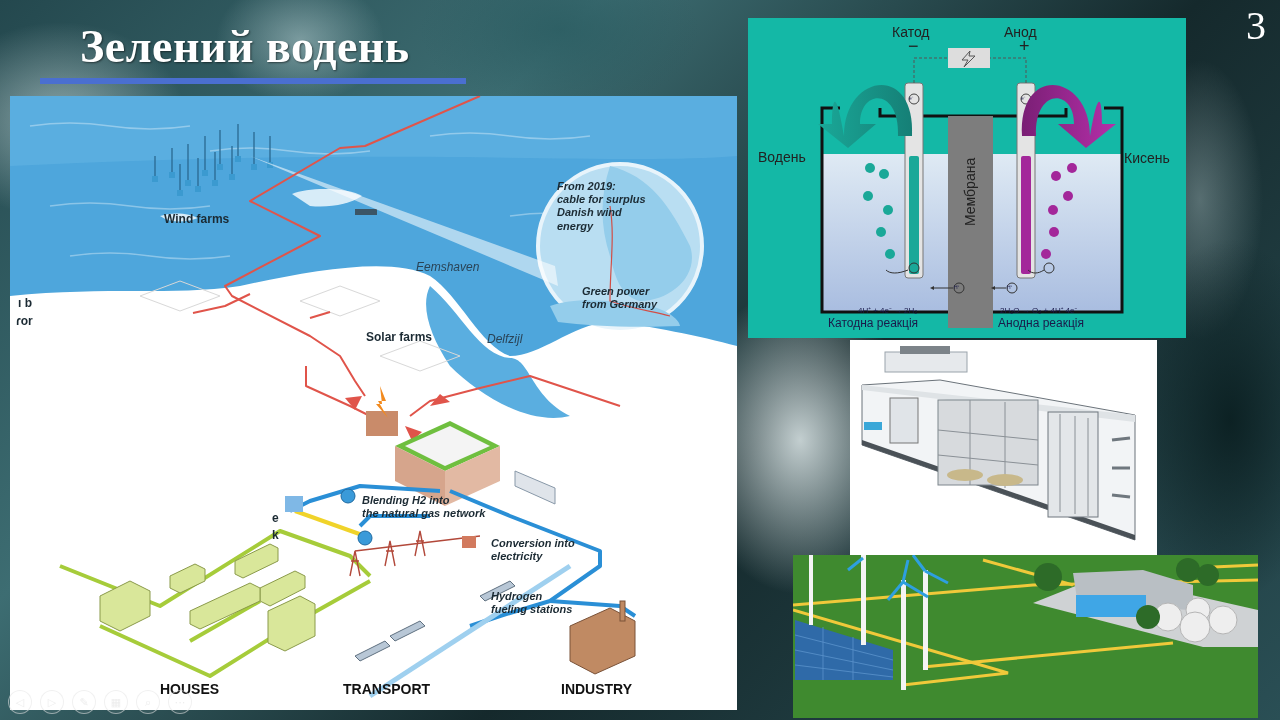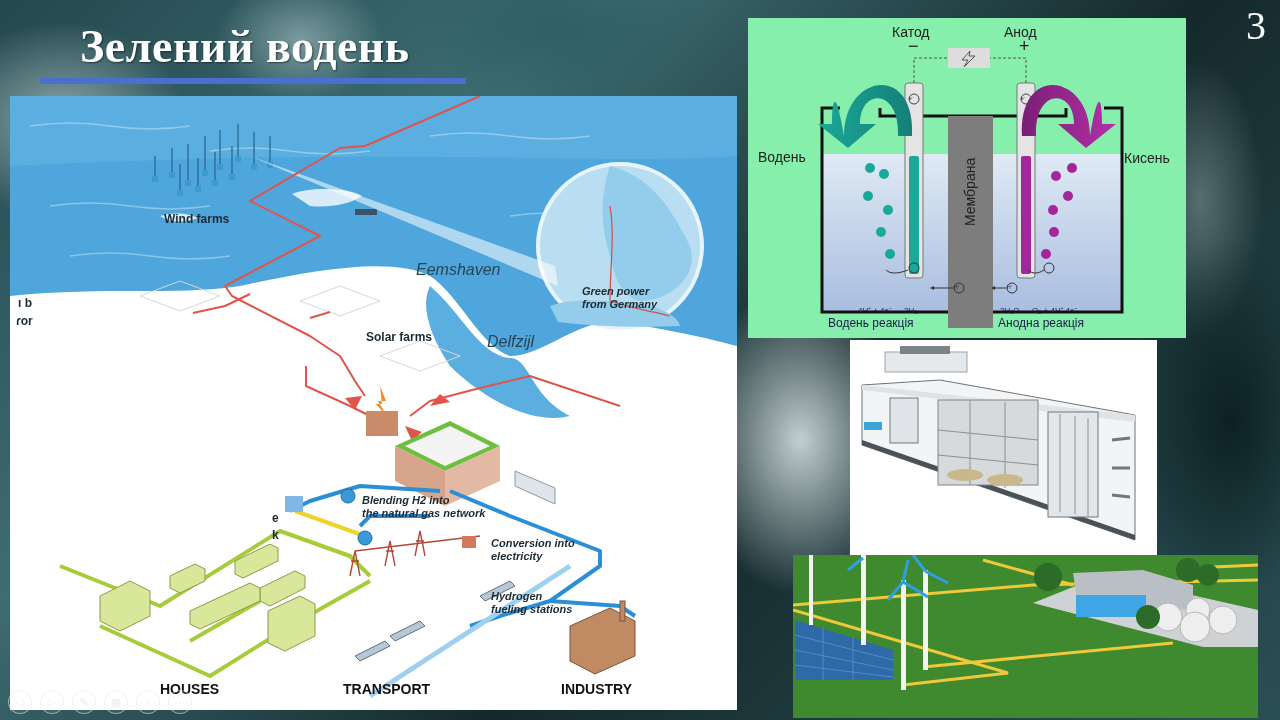--- a/index.html
+++ b/index.html
@@ -41,40 +41,40 @@
   
   .map-panel {
     position: absolute; left: 10px; top: 96px; width: 727px; height: 614px;
     background: #ffffff; overflow: hidden;
   }
   .map-panel svg { position: absolute; left: 0; top: 0; }
   .map-label {
     position: absolute; font-size: 12px; font-weight: bold; color: #1b2a33;
     line-height: 1.2; white-space: nowrap;
   }
-  .map-label.place { font-style: italic; font-weight: normal; font-size: 16px; color: #2a4457; text-align: right; }
+  .map-label.place { font-style: italic; font-weight: normal; font-size: 12px; color: #2a4457; text-align: right; }
   .map-label.sector { font-size: 14px; font-weight: bold; color: #111; }
   .map-label.callout { font-style: italic; font-size: 11px; color: #1b2a33; }
 
   
   .slideshow-toolbar {
     position: absolute; left: 8px; top: 690px; display: flex; gap: 8px;
   }
   .tb-btn {
     width: 24px; height: 24px; border-radius: 50%;
     border: 1.5px solid rgba(230,230,230,0.55);
     color: rgba(230,230,230,0.7); font-size: 11px;
     display: flex; align-items: center; justify-content: center;
     background: rgba(255,255,255,0.06);
   }
 
   
   .electro-panel {
     position: absolute; left: 748px; top: 18px; width: 438px; height: 320px;
-    background: #86efac;
+    background: #14b8a6;
   }
   .electro-panel svg { position: absolute; left: 0; top: 0; }
   .e-label { position: absolute; font-size: 14px; color: #222; white-space: nowrap; }
   .e-sign { position: absolute; font-size: 18px; color: #222; }
   .e-small { position: absolute; font-size: 8px; color: #1a1a4a; white-space: nowrap; }
   .e-react { position: absolute; font-size: 12px; color: #1a1a4a; white-space: nowrap; }
   .membrane-label {
     position: absolute; left: 207px; top: 176px; font-size: 14px; color: #222;
     transform: rotate(-90deg); transform-origin: left top; white-space: nowrap;
   }
@@ -234,20 +234,26 @@
       <polygon points="560,530 600,512 625,525 625,560 585,578 560,565"></polygon>
       <rect x="610" y="505" width="5" height="20"></rect>
     </g>
   </svg>
 
   <div class="map-label" style="left:154px;top:116px;">Wind farms</div>
   <div class="map-label" style="left:320px;top:234px;margin-left:36px;">Solar farms</div>
   <div class="map-label place" style="left:406px;top:164px;">Eemshaven</div>
   <div class="map-label place" style="left:477px;top:236px;">Delfzijl</div>
 
+  <div class="map-label callout" style="left:547px;top:84px;">
+    <div>From 2019:</div>
+    <div>cable for surplus</div>
+    <div>Danish wind</div>
+    <div>energy</div>
+  </div>
   <div class="map-label callout" style="left:572px;top:189px;">
     <div>Green power</div>
     <div>from Germany</div>
   </div>
 
   <div class="map-label callout" style="left:352px;top:398px;">
     <div>Blending H2 into</div>
     <div>the natural gas network</div>
   </div>
   <div class="map-label callout" style="left:481px;top:441px;">
@@ -370,21 +376,21 @@
   <div class="e-label" style="left:376px;top:132px;">Кисень</div>
   <div class="membrane-label" style="left:214px;top:208px;">Мембрана</div>
 
   <div class="e-small" style="left:161px;top:77px;font-size:5px;">e⁻</div>
   <div class="e-small" style="left:273px;top:77px;font-size:5px;">e⁻</div>
   <div class="e-small" style="left:206px;top:266px;font-size:5px;">H⁺</div>
   <div class="e-small" style="left:259px;top:266px;font-size:5px;">H⁺</div>
 
   <div class="e-small" style="left:110px;top:286px;">4H⁺ + 4e⁻ → 2H₂</div>
   <div class="e-small" style="left:252px;top:286px;">2H₂O → O₂ + 4H⁺ 4e⁻</div>
-  <div class="e-react" style="left:80px;top:298px;">Водень реакція</div>
+  <div class="e-react" style="left:80px;top:298px;">Катодна реакція</div>
   <div class="e-react" style="left:250px;top:298px;">Анодна реакція</div>
 </div>
 
 <div class="container-panel">
   <svg width="307" height="215" viewBox="0 0 307 215">
 
     <rect x="35" y="12" width="82" height="20" fill="#e6e9ec" stroke="#9aa3ab"></rect>
     <rect x="50" y="6" width="50" height="8" fill="#7c8389"></rect>
 
     <polygon points="12,45 90,40 285,75 285,200 12,105" fill="#f2f4f6" stroke="#6b737a"></polygon>

